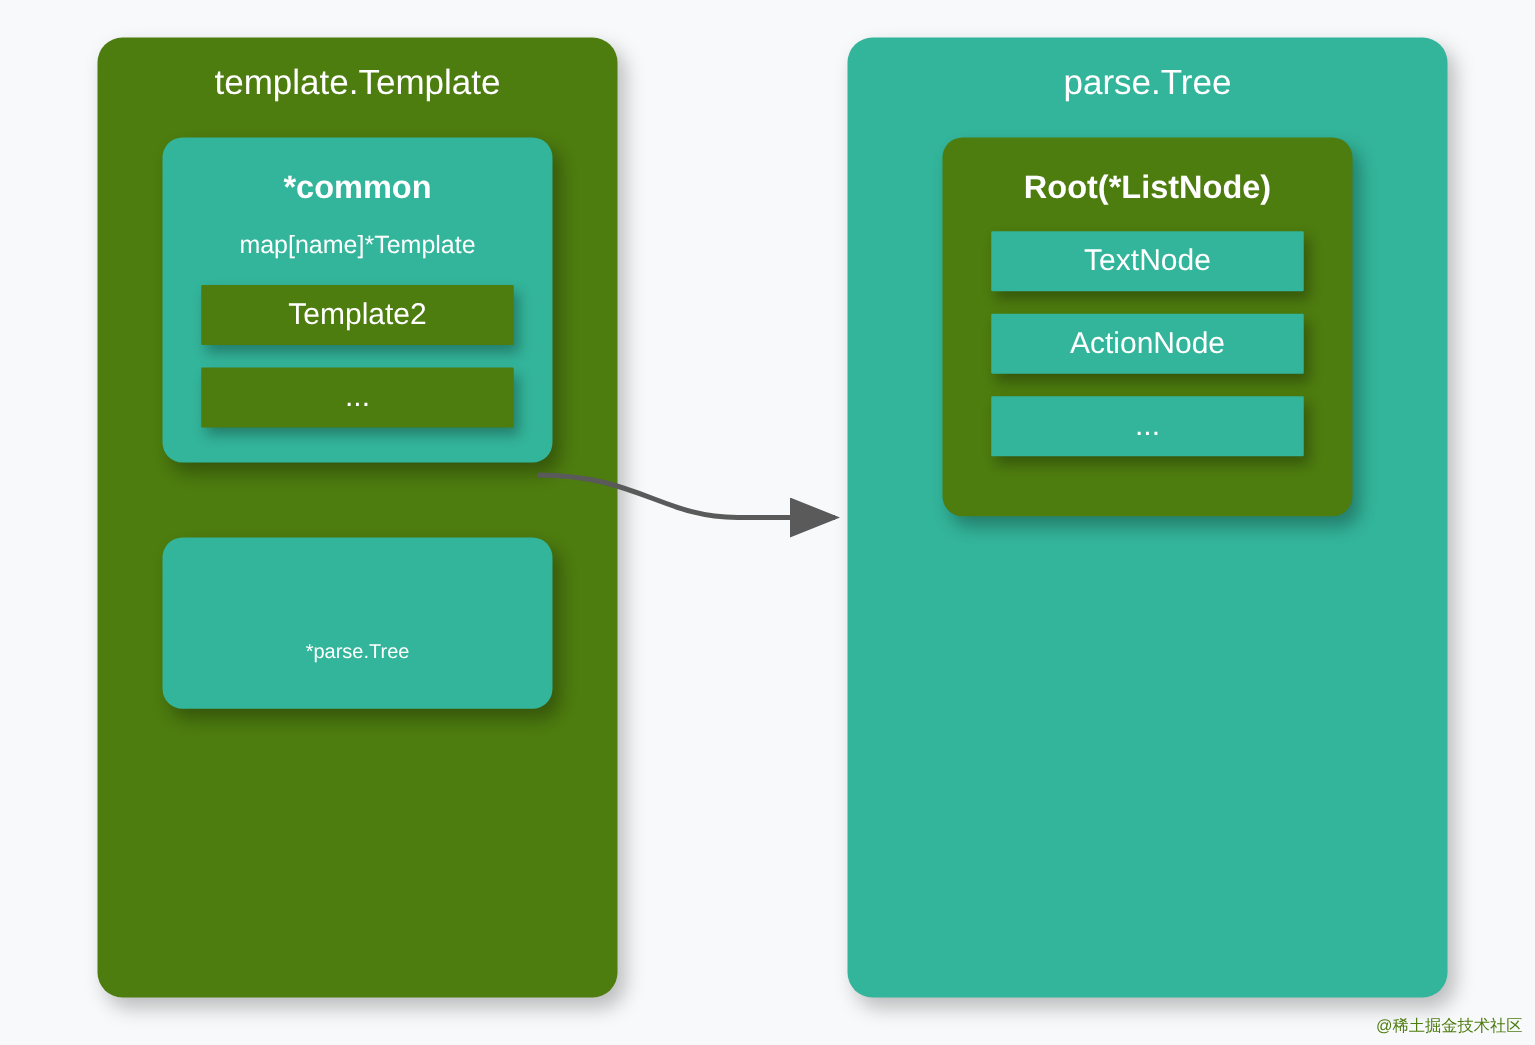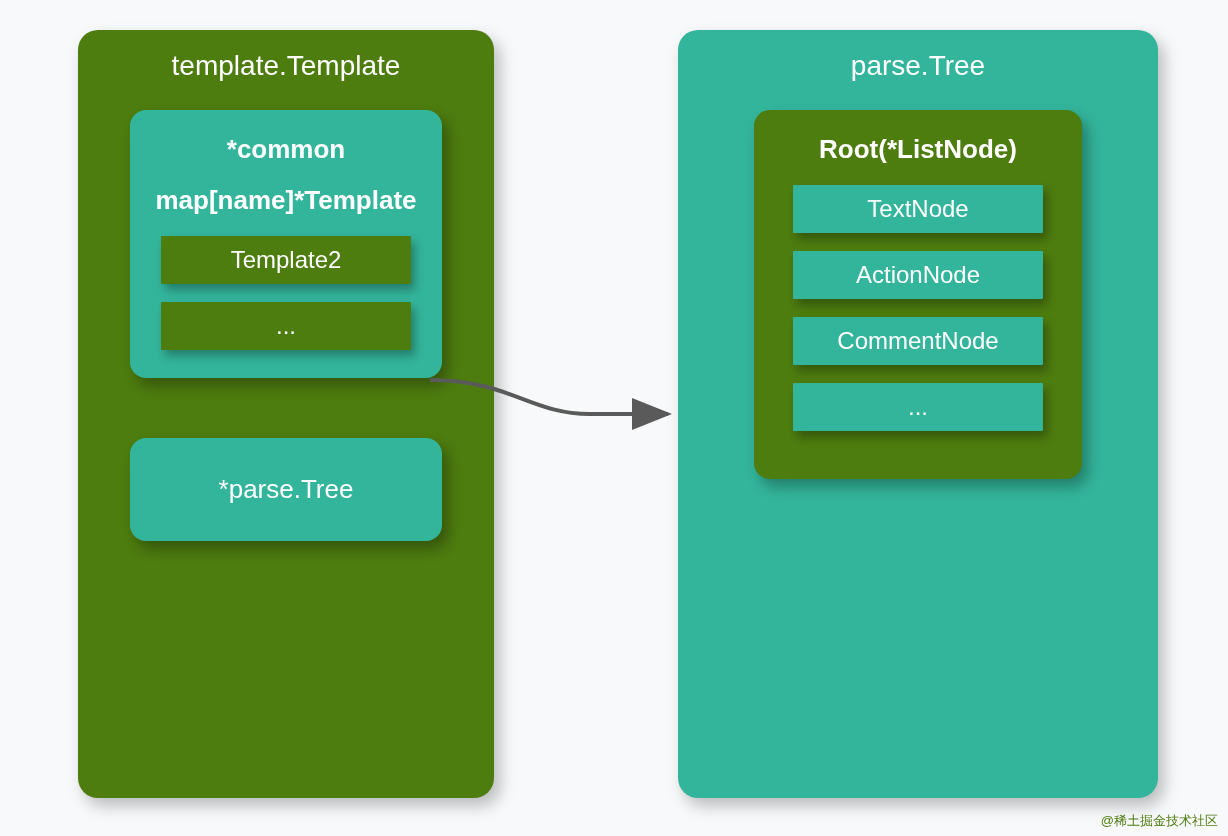--- a/index.html
+++ b/index.html
@@ -35,22 +35,22 @@
     box-shadow: 6px 8px 14px rgba(0,0,0,0.3);
     padding: 24px 20px 28px 20px;
     text-align: center;
   }
   .inner-title {
     font-size: 26px;
     font-weight: 700;
     margin-bottom: 20px;
   }
   .inner-subtitle {
-    font-size: 26px;
-    font-weight: 700;
+    font-size: 20px;
+    font-weight: 400;
     margin-bottom: 20px;
   }
   .node {
     border-radius: 1px;
     box-shadow: 4px 6px 10px rgba(0,0,0,0.3);
     font-size: 24px;
     padding: 10px 0;
     margin: 0 auto 18px auto;
     width: 250px;
   }
@@ -79,32 +79,31 @@
     <div class="outer-title">template.Template</div>
 
     <div class="inner-box teal-bg" style="width:312px;">
       <div class="inner-title">*common</div>
       <div class="inner-subtitle">map[name]*Template</div>
       <div class="node dark-bg">Template2</div>
       <div class="node dark-bg">...</div>
     </div>
 
     <div class="inner-box teal-bg" style="width:312px; margin-top:60px; padding:36px 20px;">
-      <div style="font-size:26px;">*parse.Tree</div>
+      <div style="font-size:16px;margin-top:47px;">*parse.Tree</div>
     </div>
   </div>
 
   <div class="outer-box teal-bg" style="left:678px; top:30px; width:480px; height:768px;">
     <div class="outer-title">parse.Tree</div>
 
     <div class="inner-box dark-bg" style="width:328px; padding-bottom:48px;">
       <div class="inner-title">Root(*ListNode)</div>
       <div class="node teal-bg">TextNode</div>
       <div class="node teal-bg">ActionNode</div>
-      <div class="node teal-bg">CommentNode</div>
       <div class="node teal-bg">...</div>
     </div>
   </div>
 
   <svg class="arrow" style="left:430px; top:370px; width:260px; height:60px;">
     <defs>
       <marker id="arrowhead" markerWidth="10" markerHeight="8" refX="9" refY="4" orient="auto">
         <polygon points="0 0, 10 4, 0 8" fill="#5a5a5a"></polygon>
       </marker>
     </defs>

